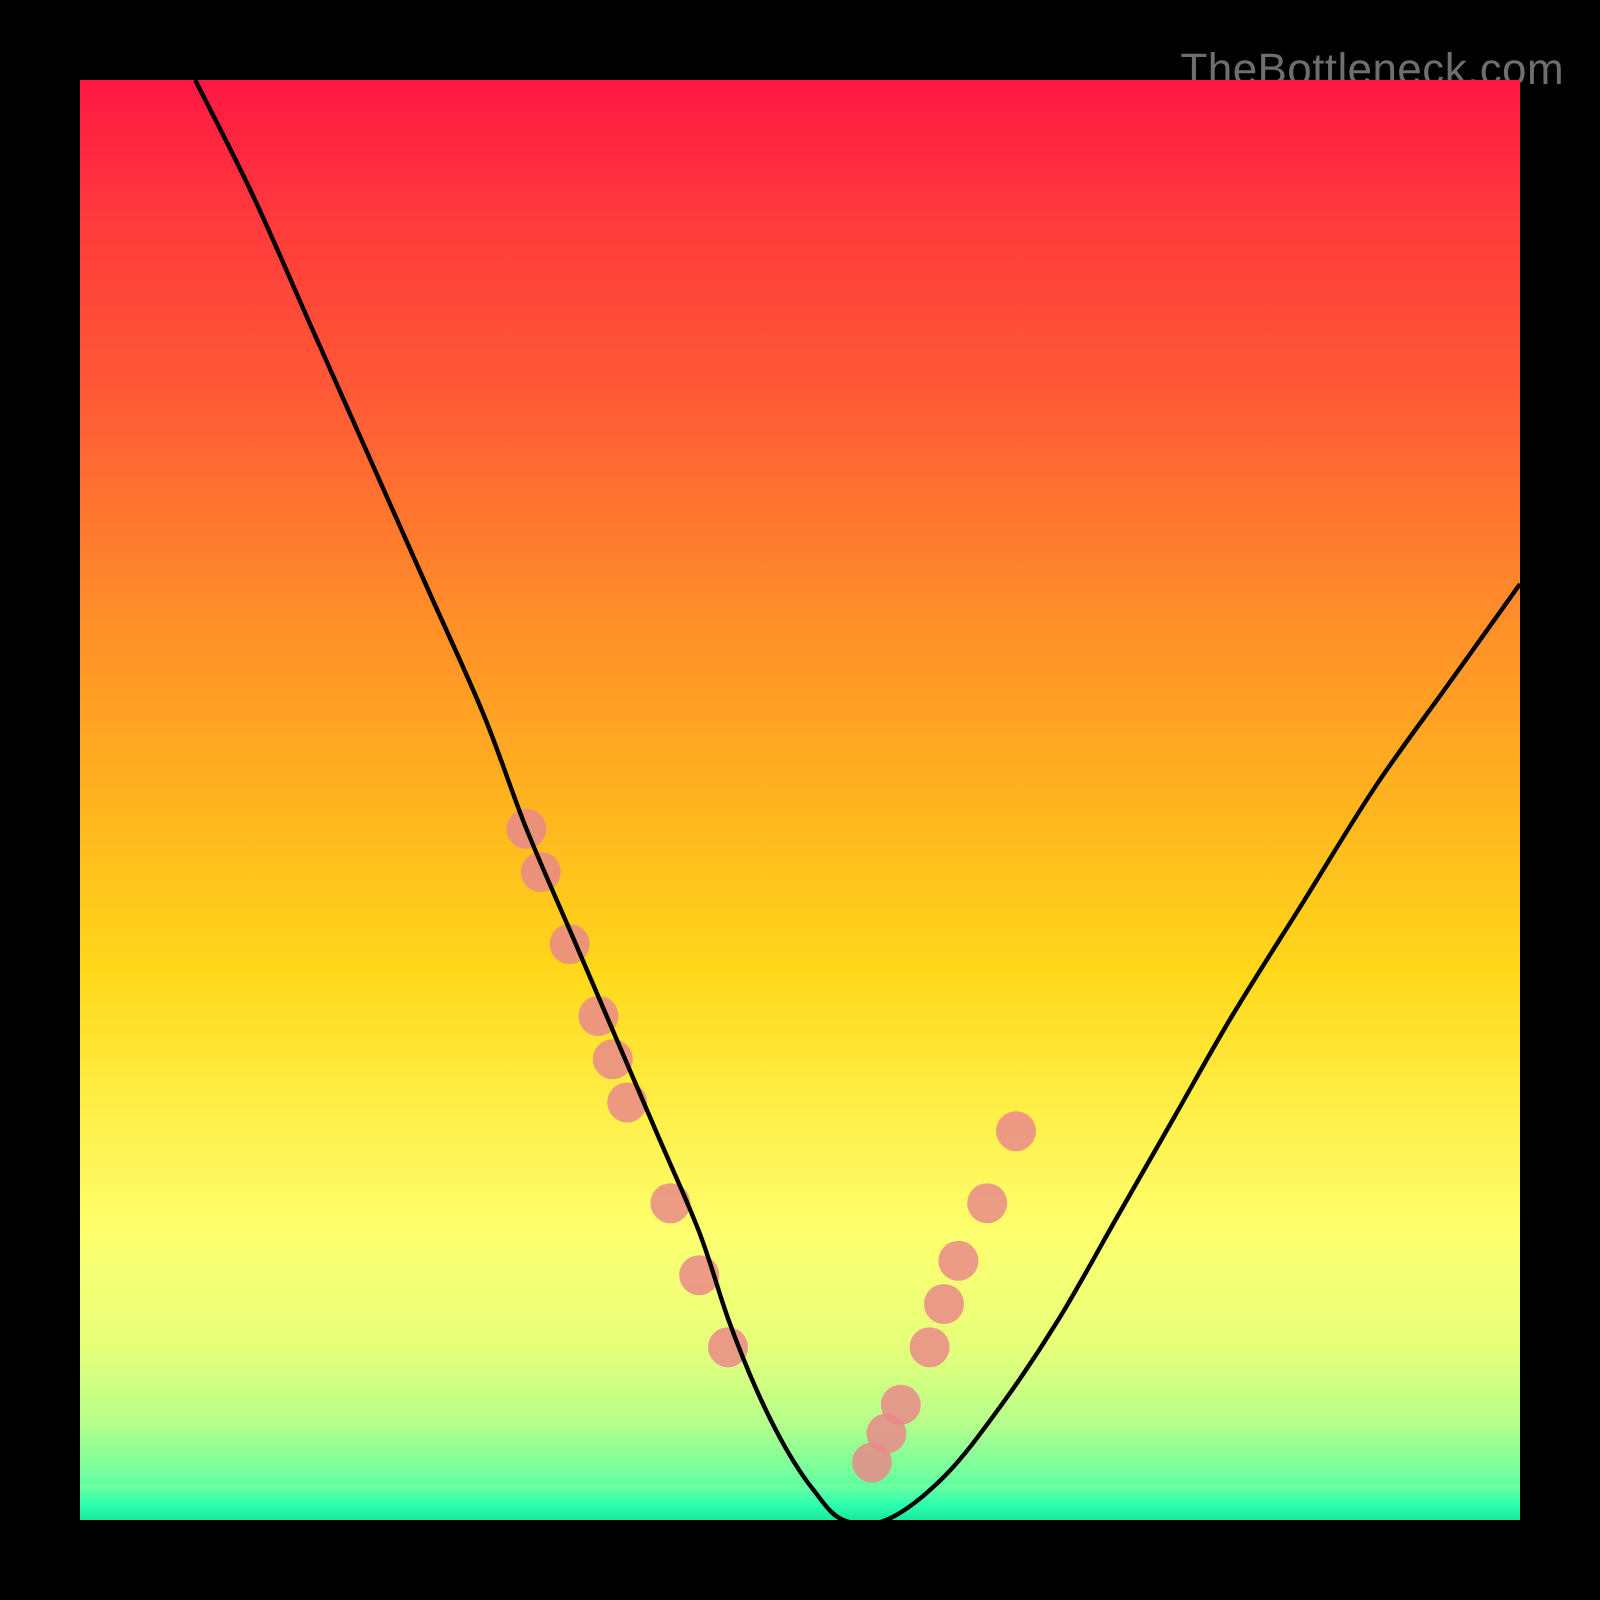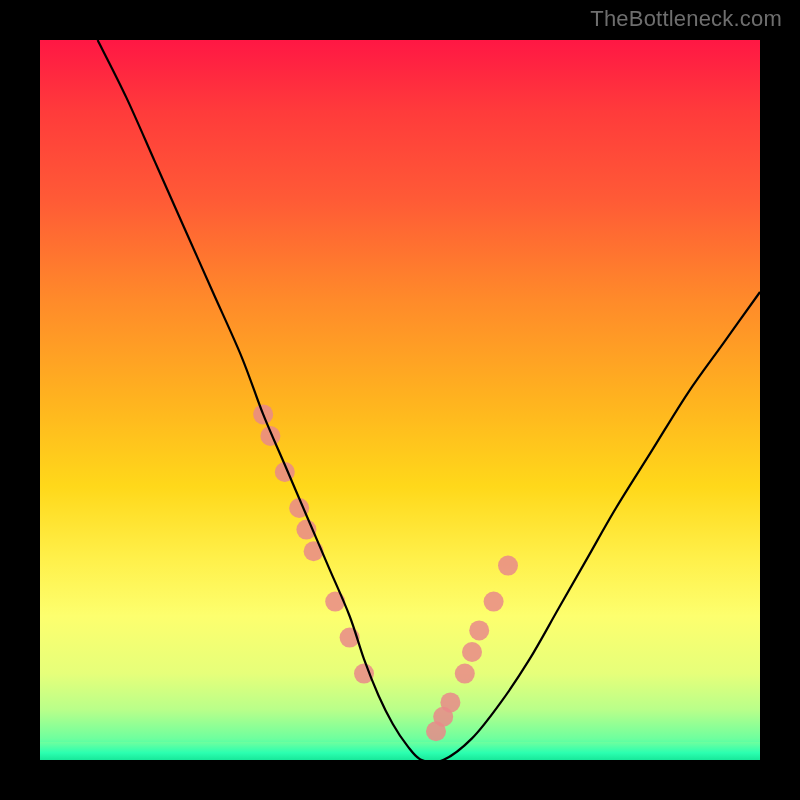--- a/index.html
+++ b/index.html
@@ -57,21 +57,21 @@
     height: 18px;
     background: linear-gradient(
       to bottom,
       #6fff9e 0%,
       #2bffb0 60%,
       #18e89a 100%
     );
   }
   .watermark {
     position: absolute;
-    top: 6px;
+    top: 22px;
     right: 18px;
     color: #6e6e6e;
     font-size: 22px;
     font-weight: 500;
     letter-spacing: 0.2px;
     user-select: none;
   }
   svg.curves {
     position: absolute;
     left: 0;

